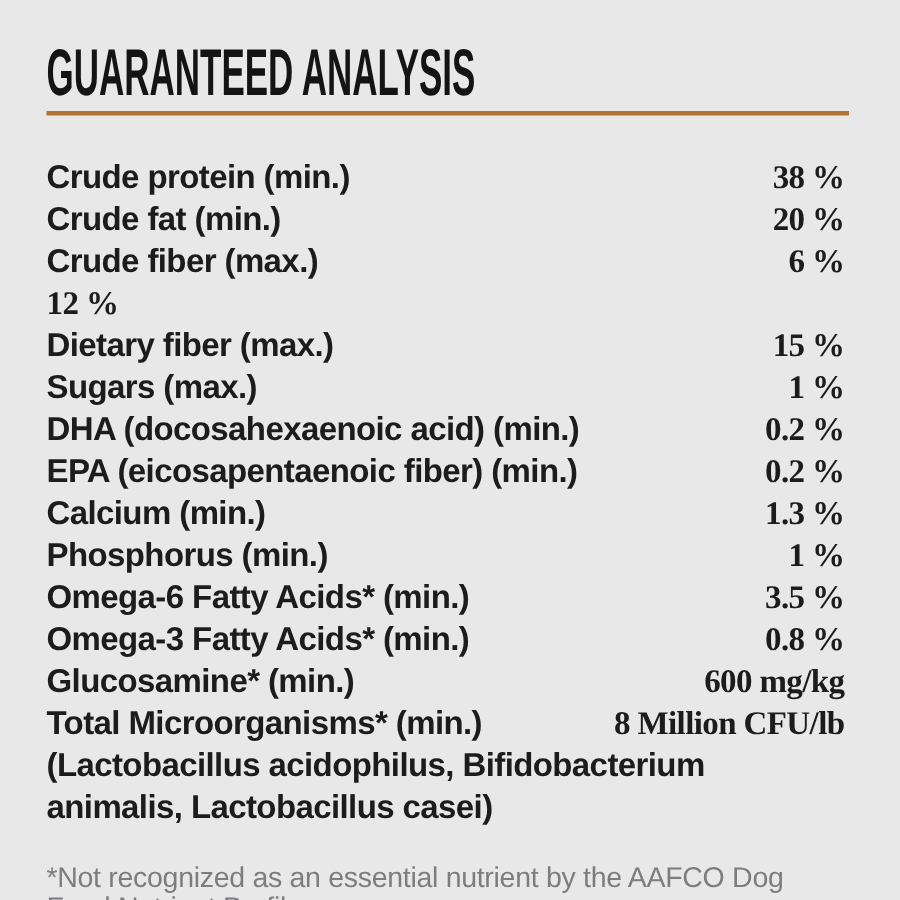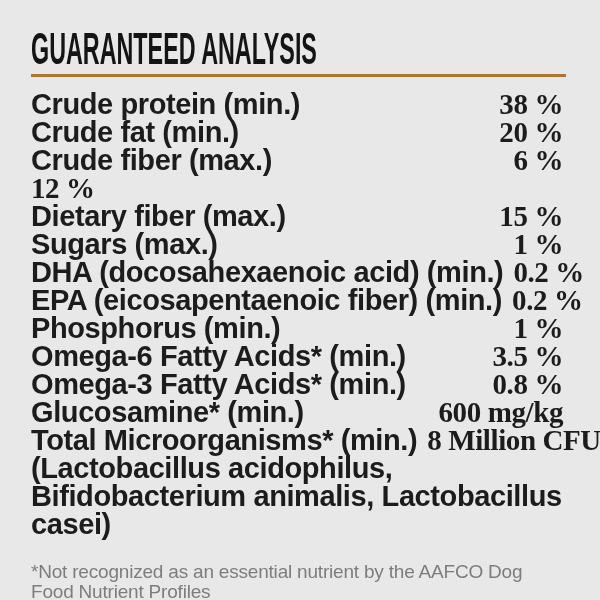--- a/index.html
+++ b/index.html
@@ -30,22 +30,22 @@
     transform-origin: 0 50%;
     letter-spacing: 0;
   }
   .rule {
     height: 3px;
     background: #ae7535;
     margin-top: 3px;
     margin-right: -3px;
   }
   .rows {
-    margin-top: 13px;
-    font-size: 29px;
+    margin-top: 27px;
+    font-size: 22px;
     font-weight: 700;
     line-height: 28px;
     letter-spacing: -0.4px;
   }
   .row {
     display: flex;
     justify-content: space-between;
     align-items: baseline;
   }
   .row .label {
@@ -112,20 +112,24 @@
   <div class="row">
     <span class="label">DHA (docosahexaenoic acid) (min.)</span>
     <span class="value">0.2 %</span>
   </div>
 
   <div class="row">
     <span class="label">EPA (eicosapentaenoic fiber) (min.)</span>
     <span class="value">0.2 %</span>
   </div>
 
+  <div class="row">
+    <span class="label">Calcium (min.)</span>
+    <span class="value">1.3 %</span>
+  </div>
 
   <div class="row">
     <span class="label">Phosphorus (min.)</span>
     <span class="value">1 %</span>
   </div>
 
   <div class="row">
     <span class="label">Omega-6 Fatty Acids* (min.)</span>
     <span class="value">3.5 %</span>
   </div>

